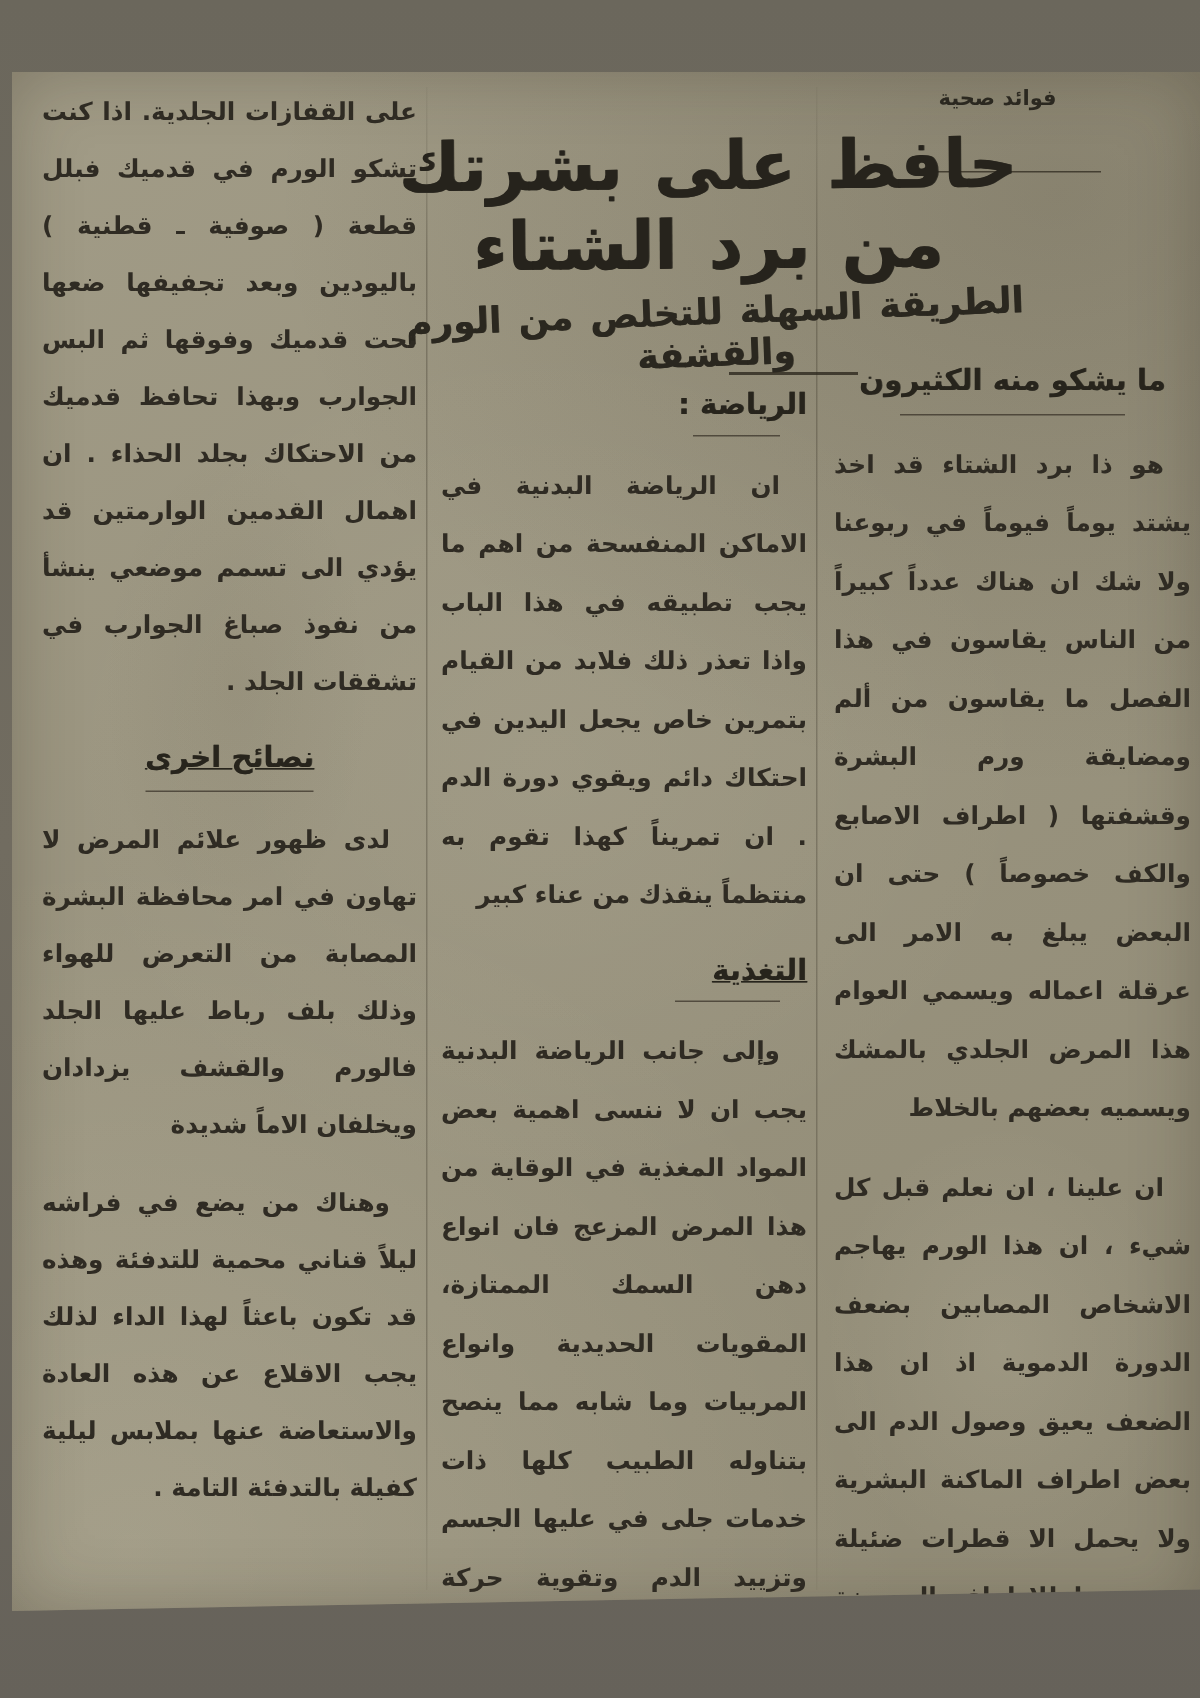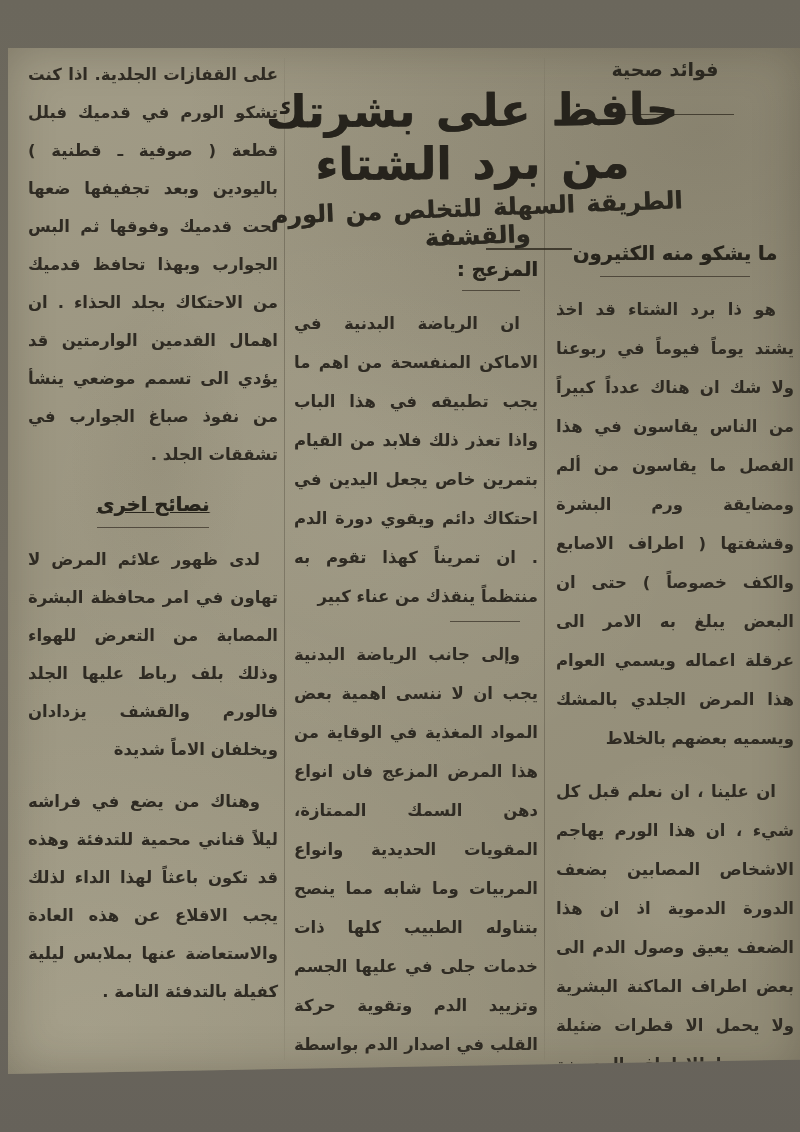--- a/index.html
+++ b/index.html
@@ -25,21 +25,21 @@
   }
   .vrule {
     position: absolute; top: 10px; bottom: 14px; width: 1px;
     background: linear-gradient(180deg, rgba(56,50,38,0.05), rgba(56,50,38,0.32) 12%, rgba(56,50,38,0.30) 88%, rgba(56,50,38,0.05));
   }
   .vrule.v1 { left: 276px; }
   .vrule.v2 { left: 536px; }
 
   .kicker {
     position: absolute; top: 10px; right: 70px; width: 130px;
-    font-size: 19px; font-weight: 700; text-align: center;
+    font-size: 14px; font-weight: 700; text-align: center;
     color: #2b2820; letter-spacing: 0;
   }
   .kicker-rule { position: absolute; top: 66px; right: 66px; width: 122px; height: 1px; background: rgba(45,40,30,0.75); }
 
   .title {
     position: absolute; top: 36px; right: 118px; width: 420px; margin: 0;
     font-size: 45px; font-weight: 700; text-align: center;
     color: #26231c; word-spacing: 5px;
     text-shadow: 0.6px 0 0 rgba(38,35,28,0.85);
     transform: rotate(-0.4deg);
@@ -103,24 +103,25 @@
   <div class="subtitle-rule"></div>
 
   <section class="col col-right">
     <div class="col-header center">ما يشكو منه الكثيرون</div>
     <div class="header-rule w150"></div>
     <p>هو ذا برد الشتاء قد اخذ يشتد يوماً فيوماً في ربوعنا ولا شك ان هناك عدداً كبيراً من الناس يقاسون في هذا الفصل ما يقاسون من ألم ومضايقة ورم البشرة وقشفتها ( اطراف الاصابع والكف خصوصاً ) حتى ان البعض يبلغ به الامر الى عرقلة اعماله ويسمي العوام هذا المرض الجلدي بالمشك ويسميه بعضهم بالخلاط</p>
     <p>ان علينا ، ان نعلم قبل كل شيء ، ان هذا الورم يهاجم الاشخاص المصابين بضعف الدورة الدموية اذ ان هذا الضعف يعيق وصول الدم الى بعض اطراف الماكنة البشرية ولا يحمل الا قطرات ضئيلة منه سيما للاطراف المعرضة للهواء ولذا اصبح ضرورياً ان تتخذ التدابير المنشطة لدورة الدم الناقلة له في دوران منظم في فصل الشتاء .</p>
   </section>
 
   <section class="col col-middle">
-    <div class="col-header right">المزعج :</div>
+    <div class="col-header right">الرياضة :</div>
     <div class="header-rule w60 rule-right"></div>
     <p>ان الرياضة البدنية في الاماكن المنفسحة من اهم ما يجب تطبيقه في هذا الباب واذا تعذر ذلك فلابد من القيام بتمرين خاص يجعل اليدين في احتكاك دائم ويقوي دورة الدم . ان تمريناً كهذا تقوم به منتظماً ينقذك من عناء كبير</p>
 
+    <div class="col-header right mt">التغذية</div>
     <div class="header-rule w70 rule-right"></div>
     <p>وإلى جانب الرياضة البدنية يجب ان لا ننسى اهمية بعض المواد المغذية في الوقاية من هذا المرض المزعج فان انواع دهن السمك الممتازة، المقويات الحديدية وانواع المربيات وما شابه مما ينصح بتناوله الطبيب كلها ذات خدمات جلى في عليها الجسم وتزييد الدم وتقوية حركة القلب في اصدار الدم بواسطة الاوردة</p>
 
     <div class="header-rule w70 rule-right"></div>
     <p>وللملابس في الشتاء اهمية كبرى . ان القفازات الصوفية يجب ان تفضل</p>
   </section>
 
   <section class="col col-left">
     <p class="flow">على القفازات الجلدية. اذا كنت تشكو الورم في قدميك فبلل قطعة ( صوفية ـ قطنية ) باليودين وبعد تجفيفها ضعها تحت قدميك وفوقها ثم البس الجوارب وبهذا تحافظ قدميك من الاحتكاك بجلد الحذاء . ان اهمال القدمين الوارمتين قد يؤدي الى تسمم موضعي ينشأ من نفوذ صباغ الجوارب في تشققات الجلد .</p>
 

